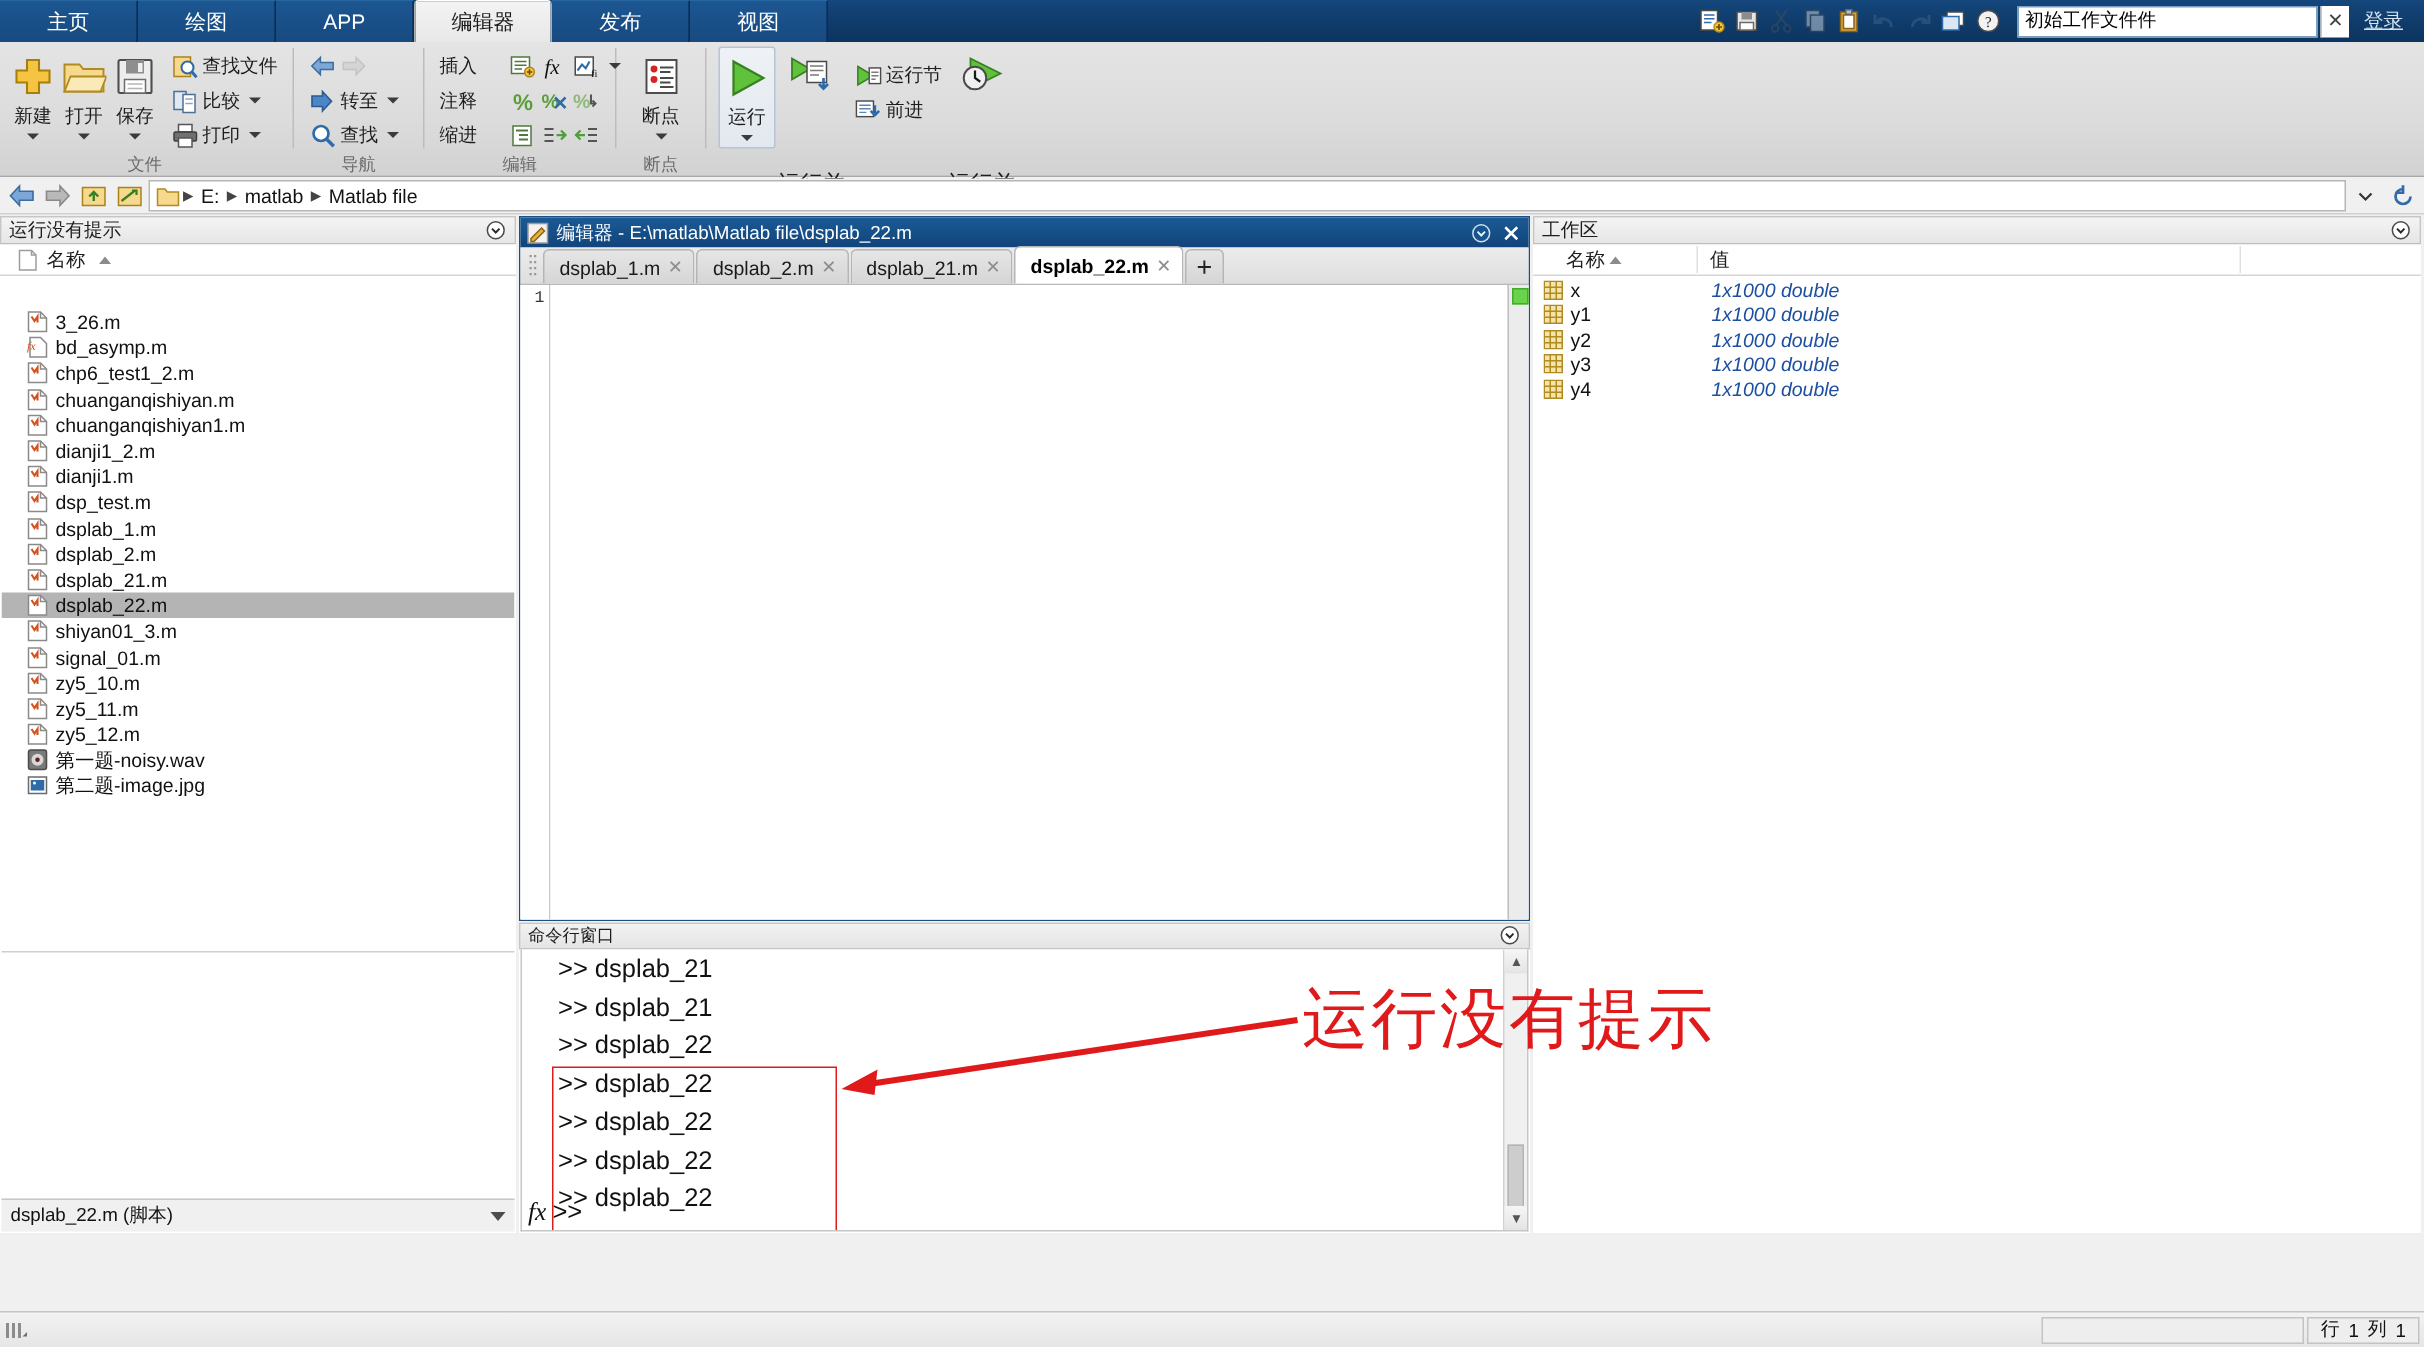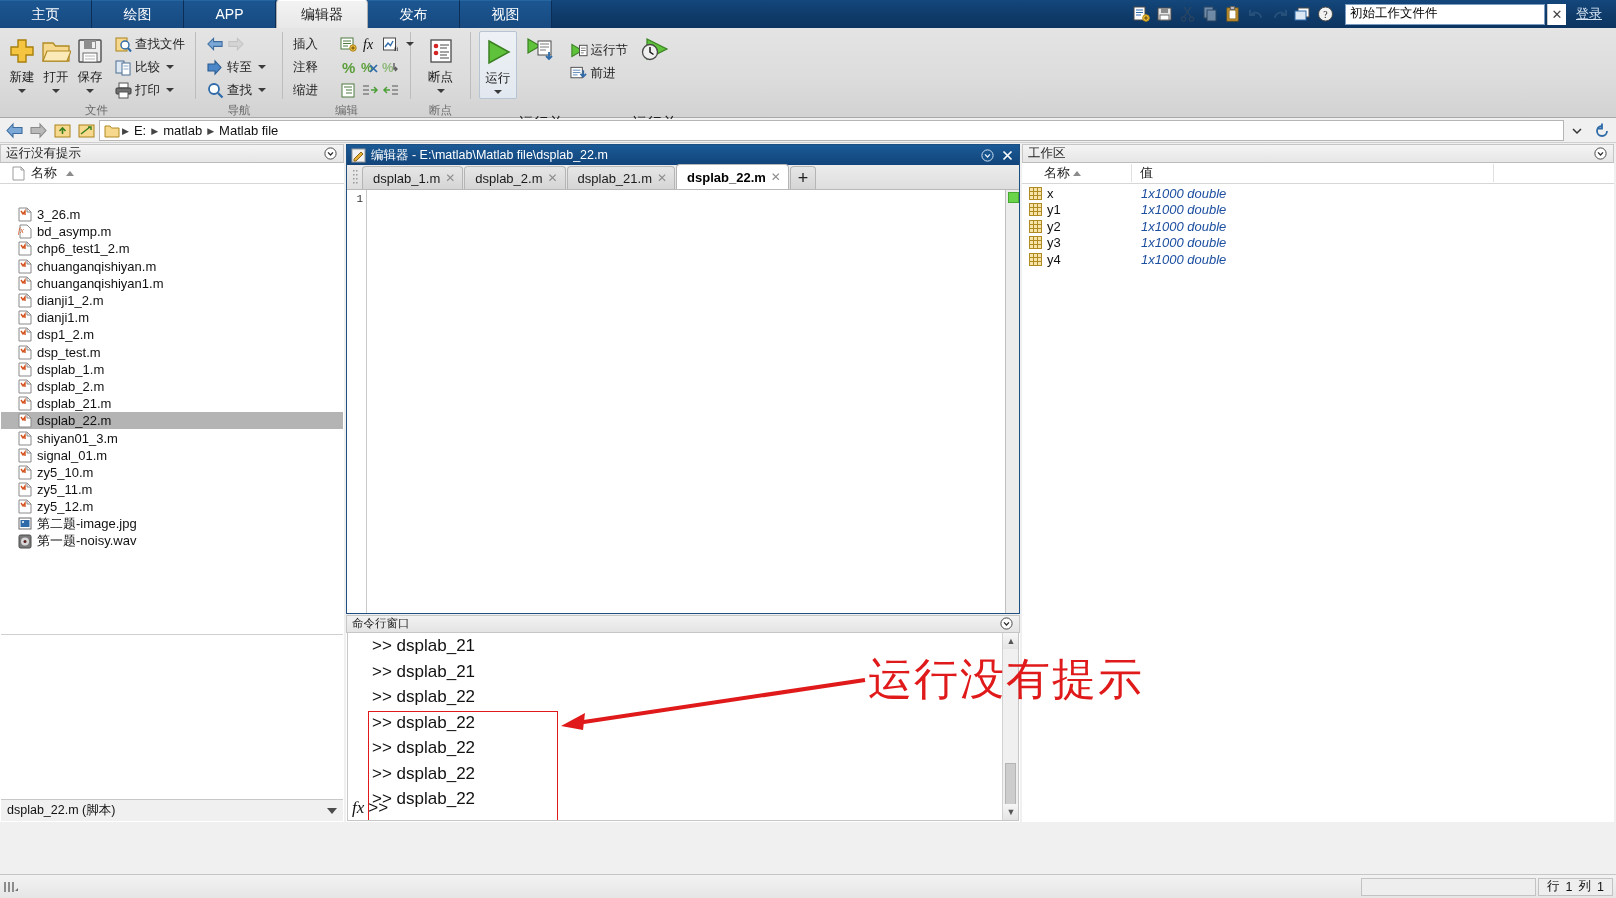--- a/index.html
+++ b/index.html
@@ -748,28 +748,20 @@
               <path d="M3 4l2 3 2-3v4" fill="none" stroke="#d4521e" stroke-width="1.4"></path>
             </svg></span>
           <span class="fname">dianji1.m</span>
         </div>
       <div class="frow">
           <span class="fileicon"><svg width="14" height="15" viewBox="0 0 14 15">
               <path d="M1 1h8l4 4v9H1z" fill="#fff" stroke="#8a8a8a"></path>
               <path d="M9 1v4h4" fill="none" stroke="#8a8a8a"></path>
               <path d="M3 4l2 3 2-3v4" fill="none" stroke="#d4521e" stroke-width="1.4"></path>
             </svg></span>
-          <span class="fname">dsp1_2.m</span>
-        </div>
-      <div class="frow">
-          <span class="fileicon"><svg width="14" height="15" viewBox="0 0 14 15">
-              <path d="M1 1h8l4 4v9H1z" fill="#fff" stroke="#8a8a8a"></path>
-              <path d="M9 1v4h4" fill="none" stroke="#8a8a8a"></path>
-              <path d="M3 4l2 3 2-3v4" fill="none" stroke="#d4521e" stroke-width="1.4"></path>
-            </svg></span>
           <span class="fname">dsp_test.m</span>
         </div>
       <div class="frow">
           <span class="fileicon"><svg width="14" height="15" viewBox="0 0 14 15">
               <path d="M1 1h8l4 4v9H1z" fill="#fff" stroke="#8a8a8a"></path>
               <path d="M9 1v4h4" fill="none" stroke="#8a8a8a"></path>
               <path d="M3 4l2 3 2-3v4" fill="none" stroke="#d4521e" stroke-width="1.4"></path>
             </svg></span>
           <span class="fname">dsplab_1.m</span>
         </div>
@@ -829,36 +821,36 @@
             </svg></span>
           <span class="fname">zy5_11.m</span>
         </div>
       <div class="frow">
           <span class="fileicon"><svg width="14" height="15" viewBox="0 0 14 15">
               <path d="M1 1h8l4 4v9H1z" fill="#fff" stroke="#8a8a8a"></path>
               <path d="M9 1v4h4" fill="none" stroke="#8a8a8a"></path>
               <path d="M3 4l2 3 2-3v4" fill="none" stroke="#d4521e" stroke-width="1.4"></path>
             </svg></span>
           <span class="fname">zy5_12.m</span>
+        </div>
+      <div class="frow">
+          <span class="fileicon"><svg width="14" height="15" viewBox="0 0 14 15">
+              <rect x="1" y="1" width="12" height="13" rx="1.5" fill="#7a7a7a" stroke="#4a4a4a"></rect>
+              <circle cx="7" cy="7.5" r="4" fill="#d8d8d8"></circle>
+              <circle cx="7" cy="7.5" r="1.5" fill="#5a2020"></circle>
+            </svg></span>
+          <span class="fname">第一题-noisy.wav</span>
         </div>
       <div class="frow">
           <span class="fileicon"><svg width="14" height="15" viewBox="0 0 14 15">
               <rect x="1" y="2" width="12" height="11" fill="#fff" stroke="#6a6a6a"></rect>
               <rect x="2.5" y="4" width="9" height="7" fill="#2f6ba8"></rect>
               <circle cx="5" cy="6" r="1" fill="#fff"></circle>
             </svg></span>
           <span class="fname">第二题-image.jpg</span>
-        </div>
-      <div class="frow">
-          <span class="fileicon"><svg width="14" height="15" viewBox="0 0 14 15">
-              <rect x="1" y="1" width="12" height="13" rx="1.5" fill="#7a7a7a" stroke="#4a4a4a"></rect>
-              <circle cx="7" cy="7.5" r="4" fill="#d8d8d8"></circle>
-              <circle cx="7" cy="7.5" r="1.5" fill="#5a2020"></circle>
-            </svg></span>
-          <span class="fname">第一题-noisy.wav</span>
         </div>
     </div>
 
     <div class="cf-detail"></div>
 
     <div class="cf-foot">
       <span>dsplab_22.m  (脚本)</span>
       <span class="spacer"></span>
       <span class="chev-d"></span>
     </div>

